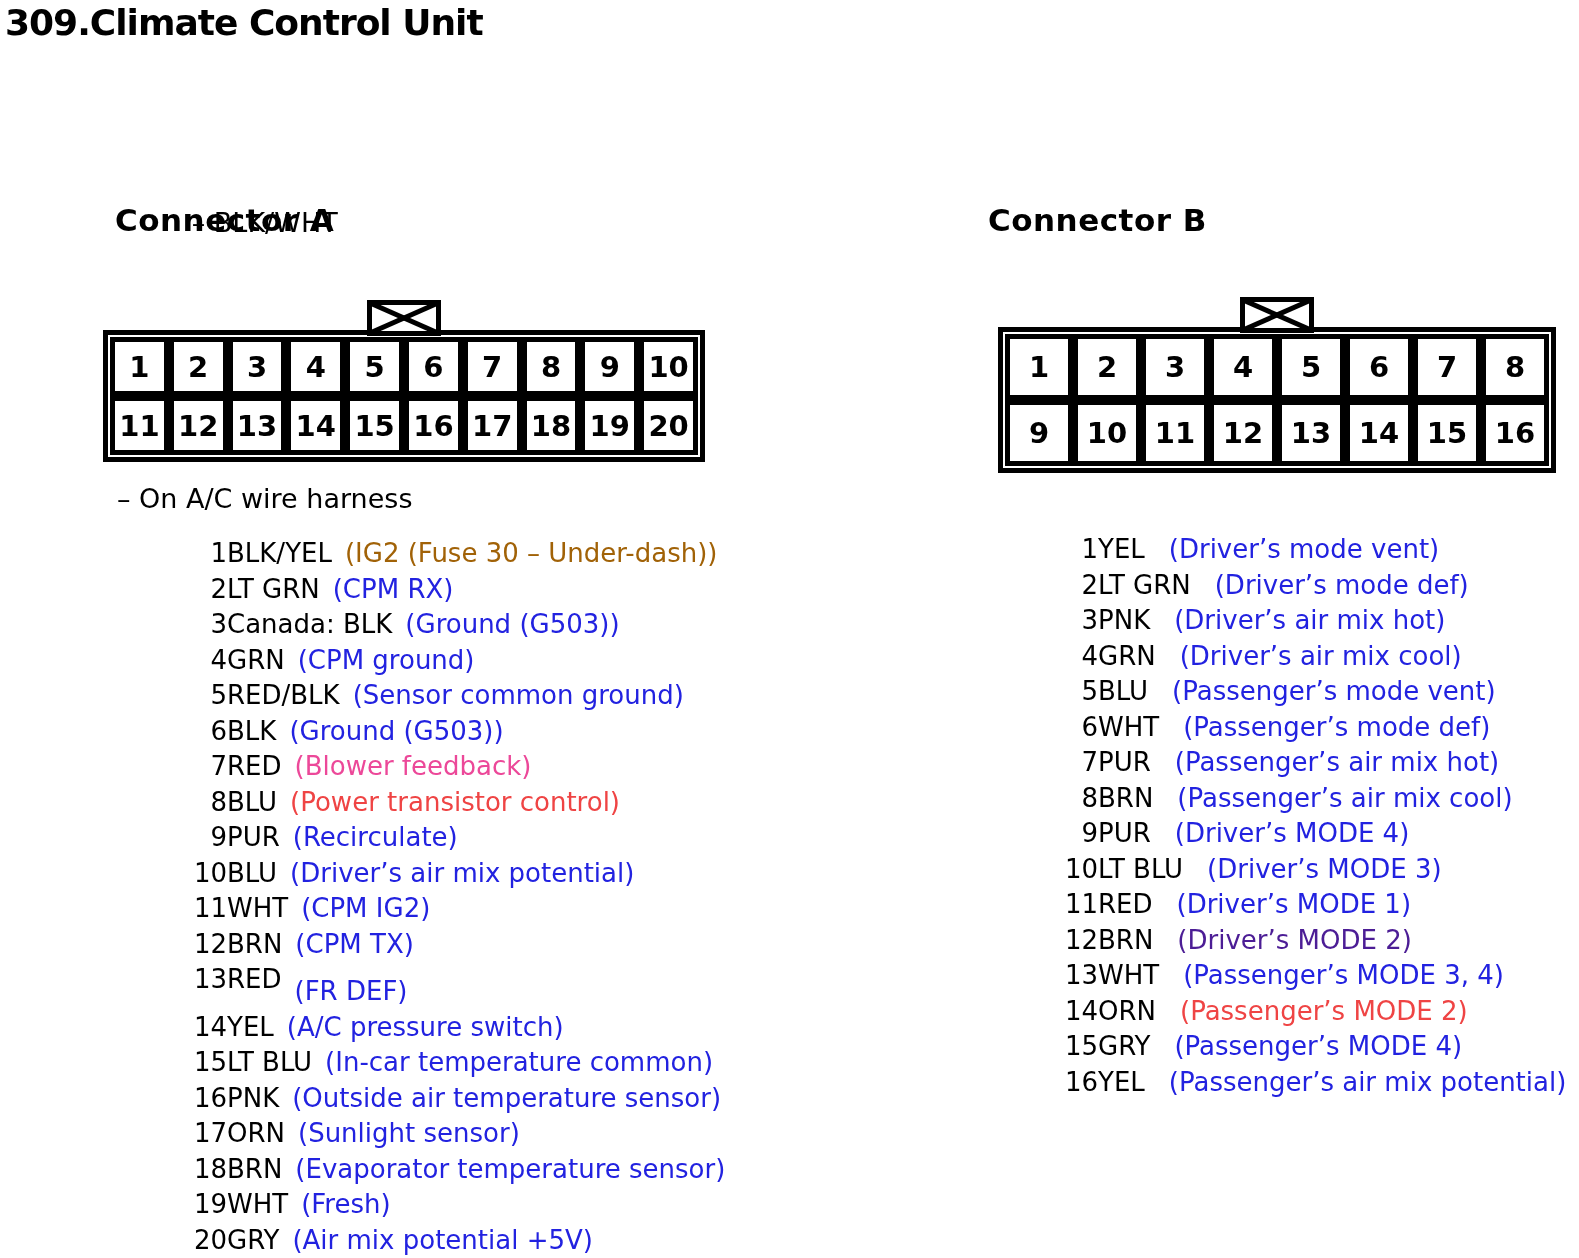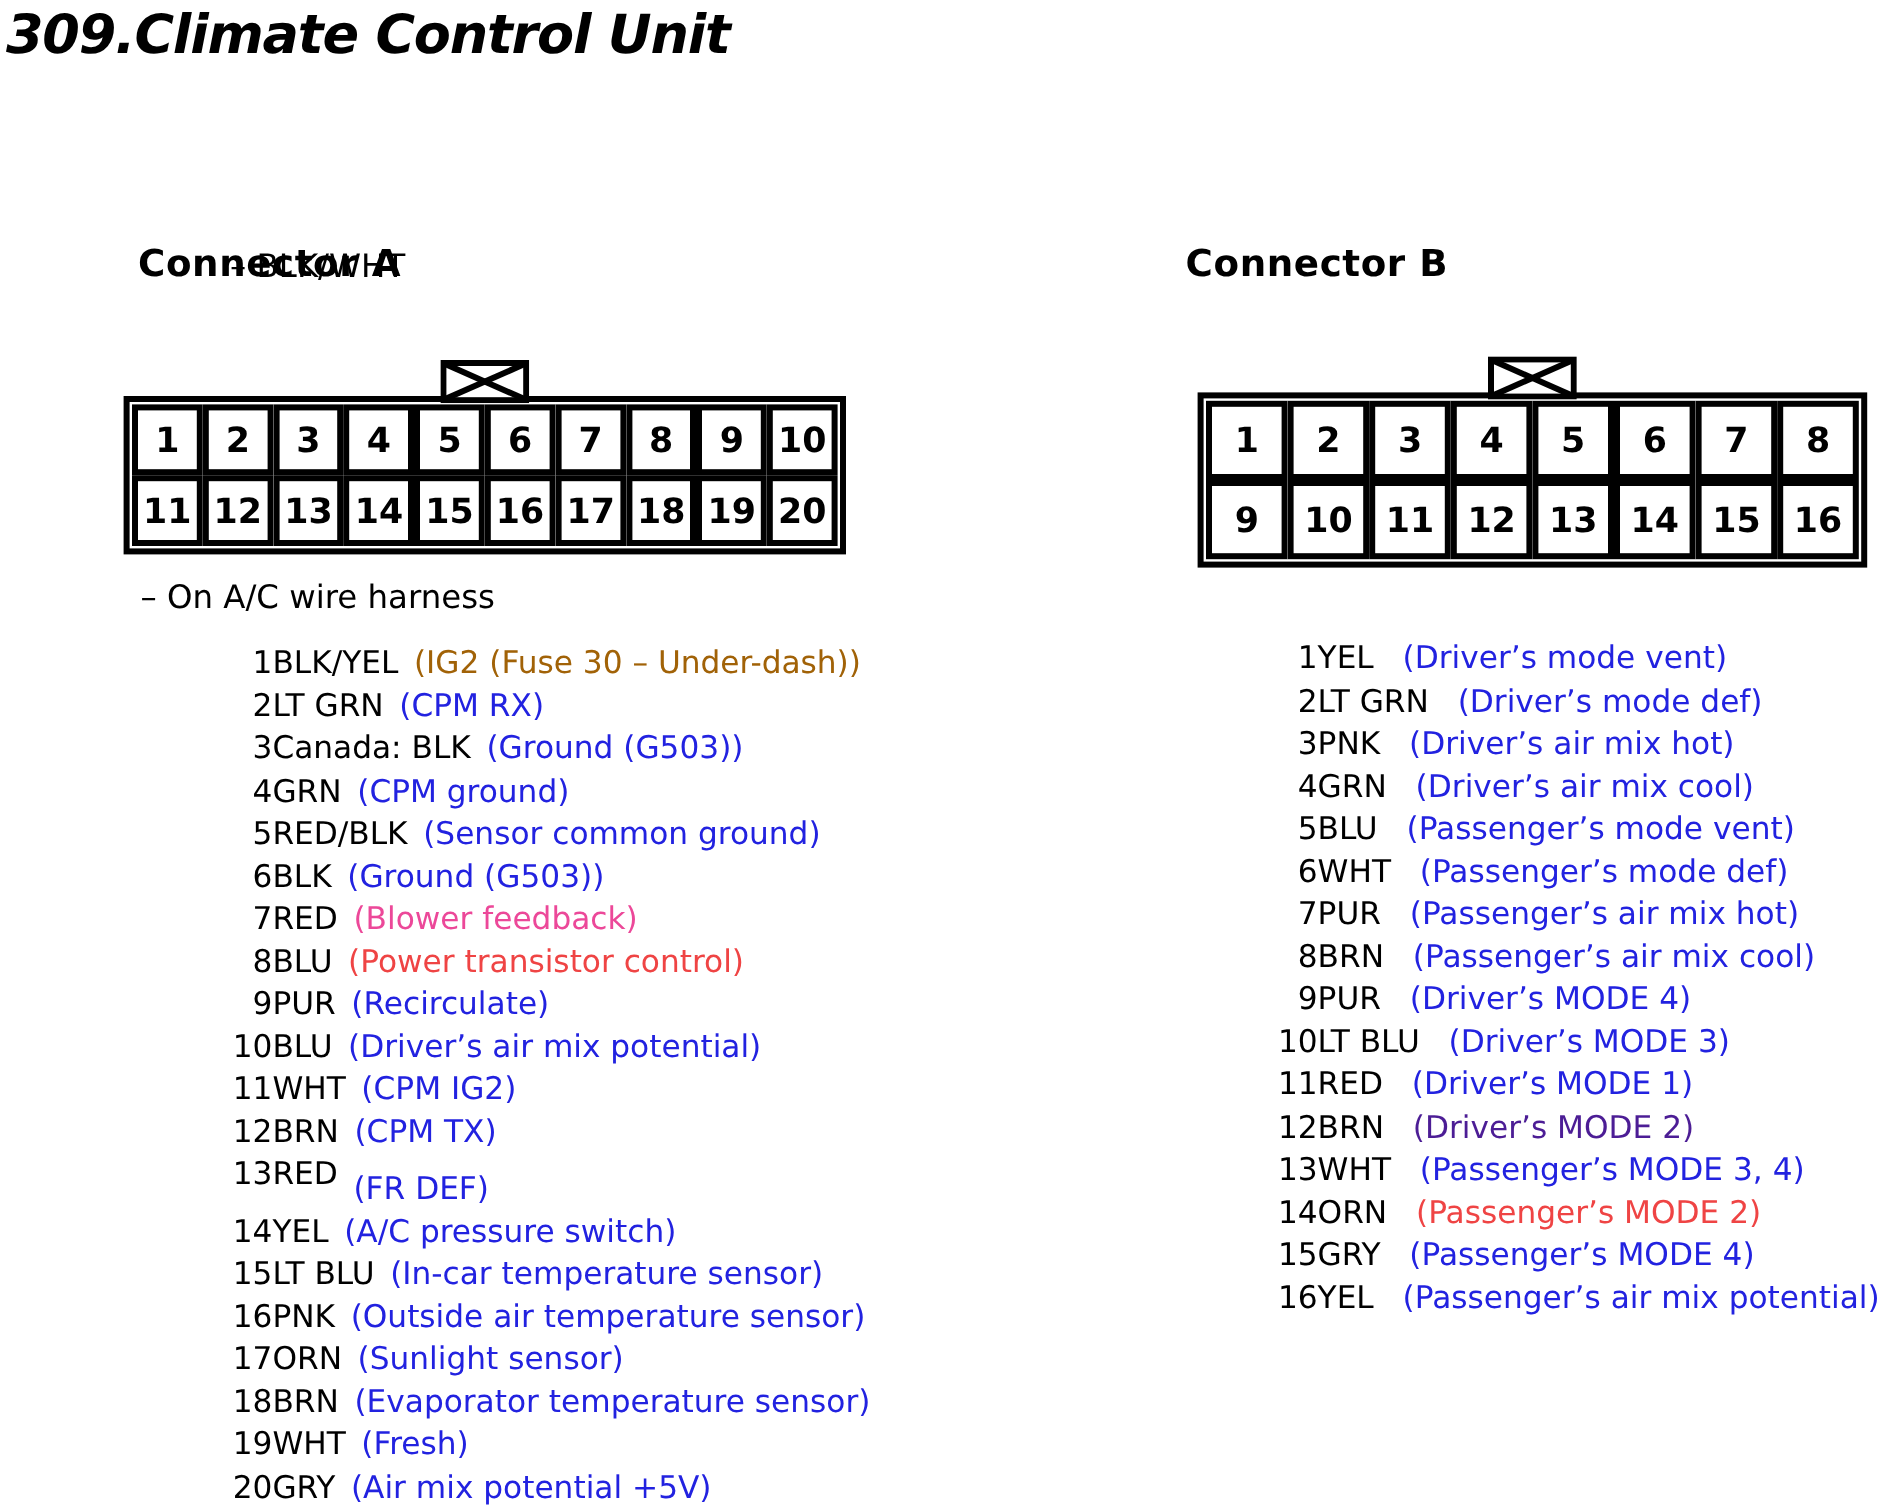--- a/index.html
+++ b/index.html
@@ -9,25 +9,24 @@
     height: 1258px;
     background: #ffffff;
     overflow: hidden;
     font-family: "DejaVu Sans", "Liberation Sans", sans-serif;
     color: #000;
   }
   .title {
     position: absolute;
     left: 5px;
     top: 2px;
-    font-size: 45px;
+    font-size: 36px;
     font-weight: bold;
     letter-spacing: -1px;
     white-space: nowrap;
-    font-style: italic;
   }
   .notes {
     position: absolute;
     left: 117px;
     top: 68px;
     font-size: 27px;
     line-height: 34.5px;
     white-space: pre;
     text-align: center;
   }
@@ -233,21 +232,21 @@
       <div class="pinrow"><span class="pnum">10</span><span class="pcolor">BLU</span><span class="pfn fn-color" style="color: rgb(34, 34, 224);">(Driver’s air mix potential)</span></div>
 
       <div class="pinrow"><span class="pnum">11</span><span class="pcolor">WHT</span><span class="pfn fn-color" style="color: rgb(34, 34, 224);">(CPM IG2)</span></div>
 
       <div class="pinrow"><span class="pnum">12</span><span class="pcolor">BRN</span><span class="pfn fn-color" style="color: rgb(34, 34, 224);">(CPM TX)</span></div>
 
       <div class="pinrow"><span class="pnum">13</span><span class="pcolor">RED</span><span class="pfn fn-color" style="color: rgb(34, 34, 224); margin-top: 12px;">(FR DEF)</span></div>
 
       <div class="pinrow"><span class="pnum">14</span><span class="pcolor">YEL</span><span class="pfn fn-color" style="color: rgb(34, 34, 224);">(A/C pressure switch)</span></div>
 
-      <div class="pinrow"><span class="pnum">15</span><span class="pcolor">LT BLU</span><span class="pfn fn-color" style="color: rgb(34, 34, 224);">(In-car temperature sensor)</span></div>
+      <div class="pinrow"><span class="pnum">15</span><span class="pcolor">LT BLU</span><span class="pfn fn-color" style="color: rgb(34, 34, 224);">(In-car temperature common)</span></div>
 
       <div class="pinrow"><span class="pnum">16</span><span class="pcolor">PNK</span><span class="pfn fn-color" style="color: rgb(34, 34, 224);">(Outside air temperature sensor)</span></div>
 
       <div class="pinrow"><span class="pnum">17</span><span class="pcolor">ORN</span><span class="pfn fn-color" style="color: rgb(34, 34, 224);">(Sunlight sensor)</span></div>
 
       <div class="pinrow"><span class="pnum">18</span><span class="pcolor">BRN</span><span class="pfn fn-color" style="color: rgb(34, 34, 224);">(Evaporator temperature sensor)</span></div>
 
       <div class="pinrow"><span class="pnum">19</span><span class="pcolor">WHT</span><span class="pfn fn-color" style="color: rgb(34, 34, 224);">(Fresh)</span></div>
 
       <div class="pinrow"><span class="pnum">20</span><span class="pcolor">GRY</span><span class="pfn fn-color" style="color: rgb(34, 34, 224);">(Air mix potential +5V)</span></div>

